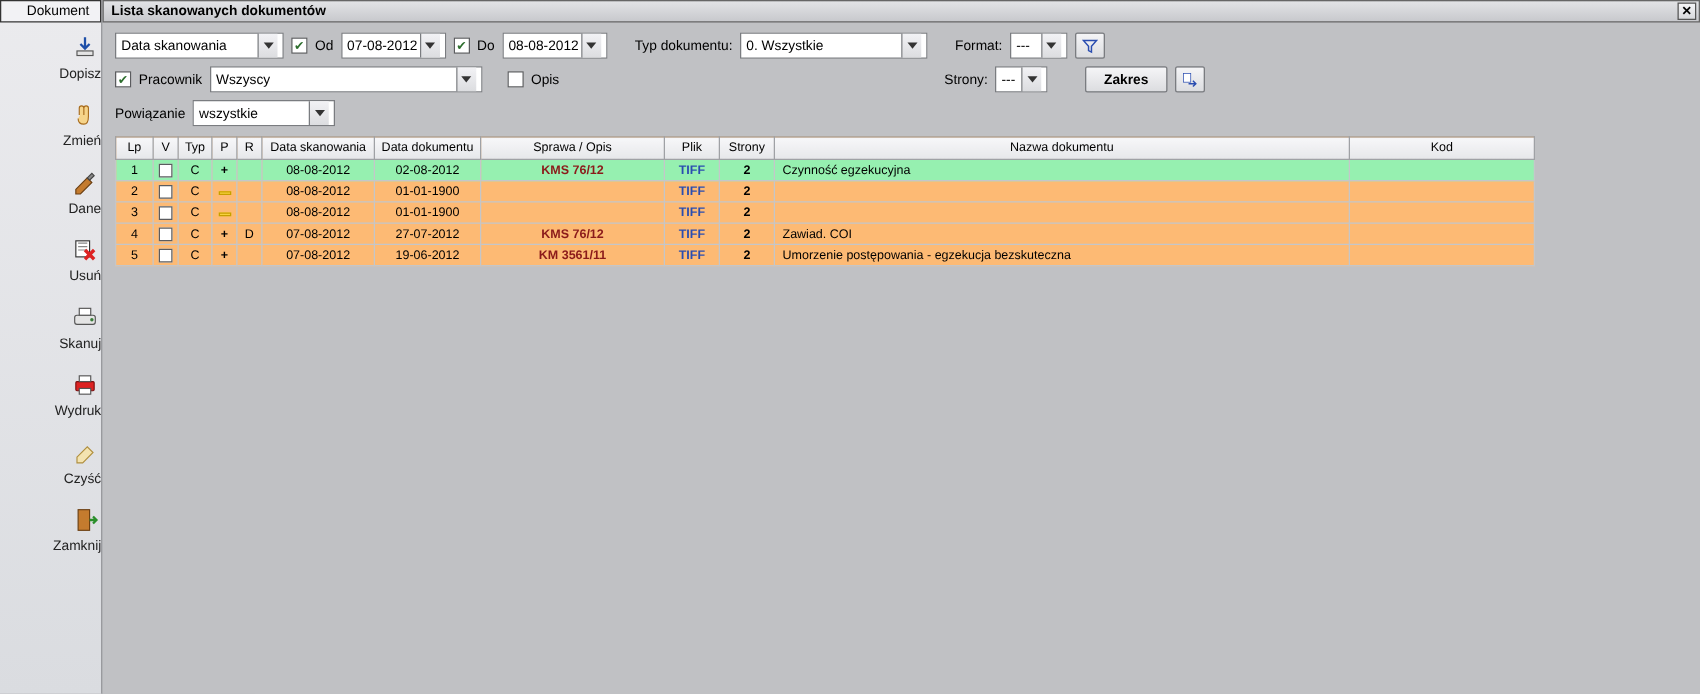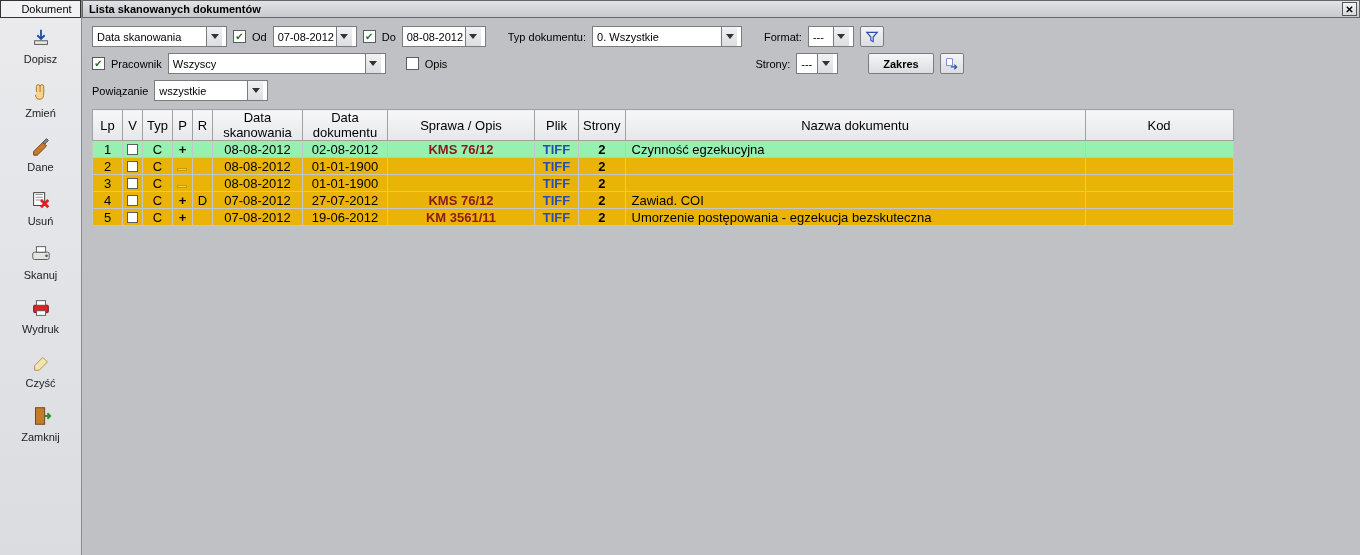--- a/index.html
+++ b/index.html
@@ -1,37 +1,37 @@
 <!DOCTYPE html>
 <html><head>
 <meta charset="utf-8">
 <style>
   *{box-sizing:border-box;margin:0;padding:0;}
   body{font-family:Tahoma,Arial,sans-serif;font-size:11px;background:#BDBEC1;color:#000;width:1360px;height:555px;overflow:hidden;}
   .app{display:flex;width:100%;height:100%;}
   .sidebar{width:82px;height:100%;background:linear-gradient(to bottom,#EBEBEE,#DADCE0);border-right:1px solid #8A8C90;display:flex;flex-direction:column;}
   .sidebar-header{height:18px;border:1px solid #333;background:#F2F2F5;margin:0;display:flex;align-items:center;justify-content:center;padding-left:12px;}
-  .sb-item{display:flex;flex-direction:column;align-items:center;justify-content:center;height:54px;cursor:pointer;}
+  .sb-item{display:flex;flex-direction:column;align-items:flex-end;justify-content:center;height:54px;cursor:pointer;}
   .sb-icon{width:26px;height:26px;display:flex;align-items:center;justify-content:center;font-size:18px;}
   .sb-label{font-size:11px;color:#222;margin-top:2px;}
   .main{flex:1;display:flex;flex-direction:column;background:#C0C1C4;}
   .titlebar{height:18px;background:linear-gradient(to bottom,#E2E3E6,#C8C9CD);border:1px solid #666;display:flex;align-items:center;padding:0 6px;font-weight:bold;position:relative;}
   .title-close{position:absolute;right:2px;top:1px;width:15px;height:14px;border:1px solid #555;background:linear-gradient(to bottom,#F5F5F7,#D8D9DC);display:flex;align-items:center;justify-content:center;font-size:10px;cursor:pointer;}
   .toolbar{padding:8px 10px 4px 10px;display:flex;flex-direction:column;gap:6px;}
   .tool-row{display:flex;align-items:center;gap:6px;}
   .combo{height:21px;border:1px solid #7A7C80;background:#fff;display:flex;align-items:center;padding:0 4px;position:relative;}
   .combo-btn{width:16px;height:19px;border-left:1px solid #7A7C80;background:linear-gradient(to bottom,#F2F2F5,#DCDDE0);display:flex;align-items:center;justify-content:center;cursor:pointer;margin-left:auto;}
   .chev{width:0;height:0;border-left:4px solid transparent;border-right:4px solid transparent;border-top:5px solid #333;}
   .chk{width:13px;height:13px;border:1px solid #5B5C5F;background:#fff;display:flex;align-items:center;justify-content:center;font-size:10px;color:#2D6E2D;cursor:pointer;}
   .btn{height:21px;border:1px solid #7A7C80;background:linear-gradient(to bottom,#F5F5F7,#DCDDE0);padding:0 14px;display:flex;align-items:center;cursor:pointer;border-radius:2px;font-weight:bold;}
   .iconbtn{width:24px;height:21px;border:1px solid #7A7C80;background:linear-gradient(to bottom,#F5F5F7,#DCDDE0);display:flex;align-items:center;justify-content:center;cursor:pointer;border-radius:2px;}
   .lbl{white-space:nowrap;}
   
   .grid-wrap{margin:4px 10px 0 10px;}
-  table{border-collapse:collapse;background:#eab308;font-size:13px;}
+  table{border-collapse:collapse;background:#fdba74;font-size:10px;}
   th{background:linear-gradient(to bottom,#F7F7F9,#E6E7EA);border:1px solid #9FA1A5;height:18px;font-weight:normal;text-align:center;padding:0 4px;}
   td{border:1px solid #C4C6C9;height:17px;text-align:center;padding:0 4px;}
   tr.selected td{background:#96F0B0;}
   .p-plus{font-weight:bold;color:#000;}
   .p-minus{display:inline-block;width:10px;height:3px;background:#F7D23E;border:1px solid #C79E00;}
   .sprawa{font-weight:bold;color:#8B1A1A;}
   .plik{font-weight:bold;color:#2A4DB0;}
   .strony{font-weight:bold;}
   td.left{text-align:left;padding-left:6px;}
 </style>

